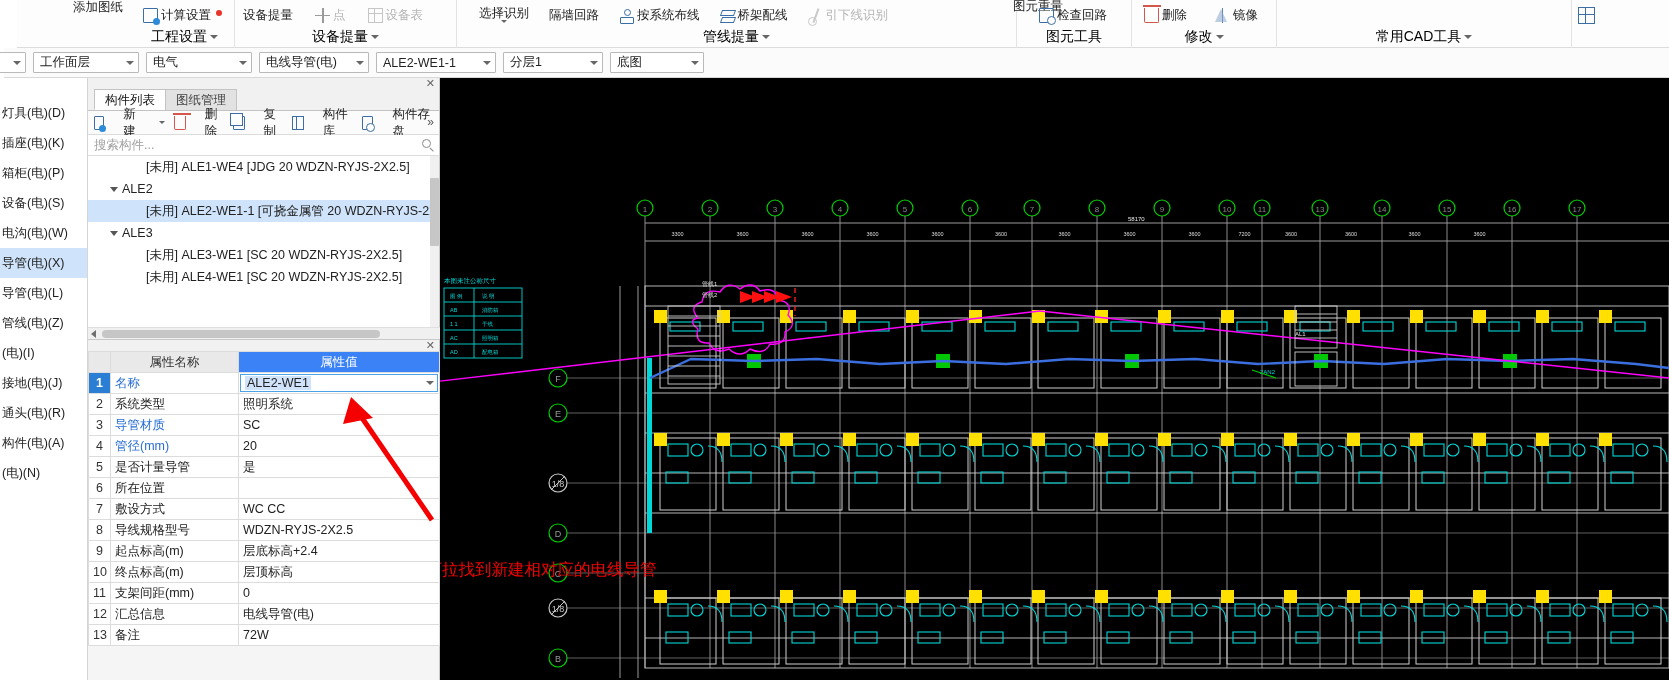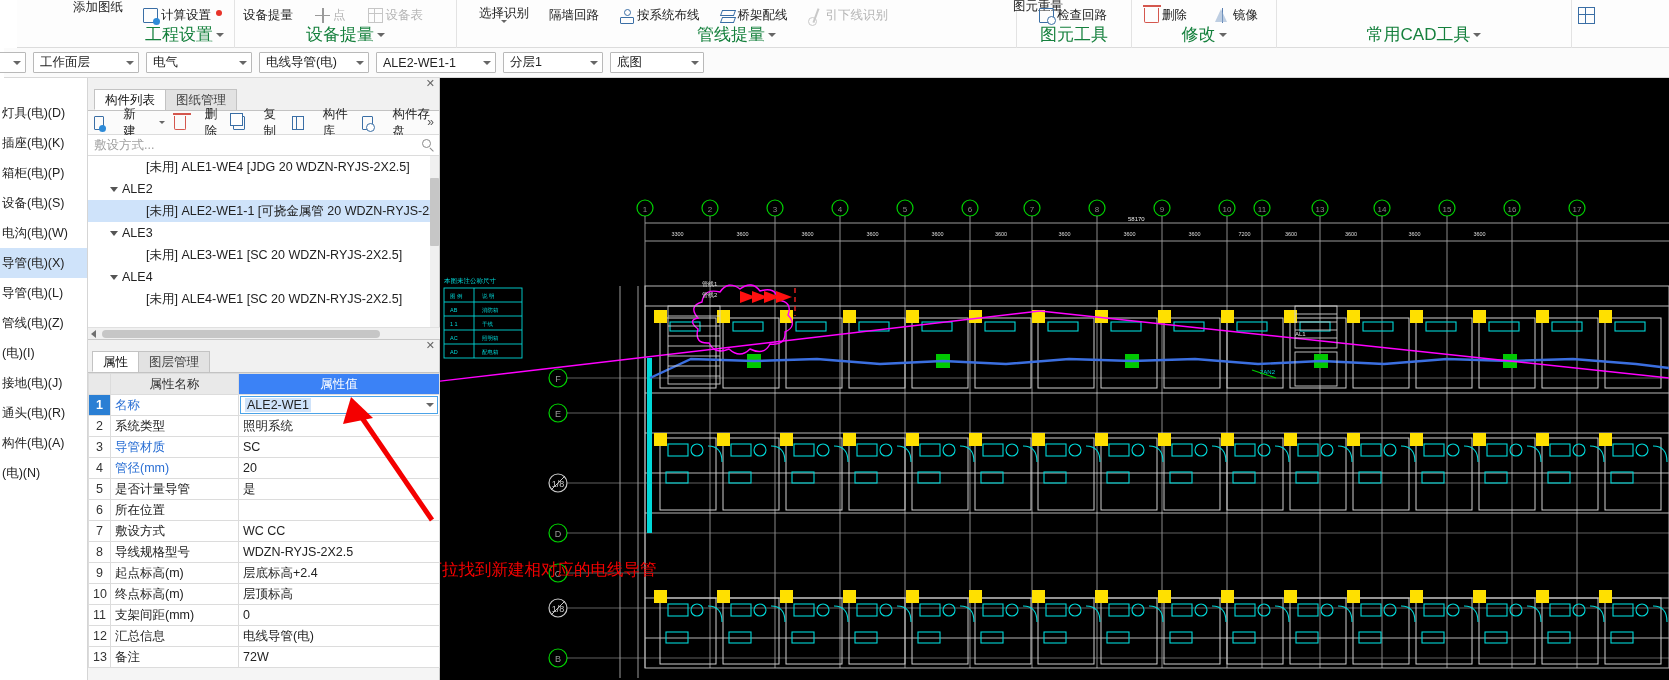--- a/index.html
+++ b/index.html
@@ -31,21 +31,21 @@
     white-space: nowrap;
   }
   .rb-item {
     display: inline-flex; align-items: center; gap: 3px;
     font-size: 12.5px; color: #222; cursor: default; line-height: 1;
   }
   .rb-item.dim { color: #b4b4b4; }
   .rb-item .ic { display: inline-block; width: 15px; height: 15px; position: relative; }
   .rb-caption {
     position: absolute; left: 0; bottom: 2px; width: 100%;
-    text-align: center; font-size: 17px; color: #15803d;
+    text-align: center; font-size: 14px; color: #000000;
     display: flex; align-items: center; justify-content: center; gap: 3px;
   }
   .caret { display:inline-block; width:0;height:0;border-left:4px solid transparent;border-right:4px solid transparent;border-top:4px solid #666; }
   .caret.sm { border-left-width:3px;border-right-width:3px;border-top-width:3px; }
   .reddot { position:absolute; width:6px;height:6px;border-radius:50%;background:#e8342a; }
 
   
   .ic-doc { border:1.3px solid #3a6ea5; border-radius:1px; }
   .ic-doc:after { content:""; position:absolute; right:-3px; bottom:-3px; width:7px;height:7px;border-radius:50%;background:#2e8bd8;}
   .ic-trash { border:1.3px solid #d4574e; border-top:none; border-radius:0 0 2px 2px; }
@@ -379,50 +379,45 @@
         <span class="ic ic-grid"></span>
         <span>构件库</span>
       </div>
       <div class="tbtn">
         <span class="ic ic-check"></span>
         <span>构件存盘</span>
       </div>
       <div style="position:absolute;right:5px;top:4px;color:#555;font-size:12px;"><span>»</span></div>
     </div>
     <div class="searchbox">
-      <span>敷设方式...</span>
+      <span>搜索构件...</span>
       <span class="mag"></span>
     </div>
     <div class="tree">
       <div id="tree-list">
           <div class="trow" style="padding-left: 58px;"><span>[未用]</span> <span>ALE1-WE4 [JDG 20 WDZN-RYJS-2X2.5]</span></div>
           <div class="trow" style="padding-left: 22px;"><span class="tog"></span><span>ALE2</span></div>
           <div class="trow sel" style="padding-left: 58px;"><span>[未用]</span> <span>ALE2-WE1-1 [可挠金属管 20 WDZN-RYJS-2X</span></div>
           <div class="trow" style="padding-left: 22px;"><span class="tog"></span><span>ALE3</span></div>
           <div class="trow" style="padding-left: 58px;"><span>[未用]</span> <span>ALE3-WE1 [SC 20 WDZN-RYJS-2X2.5]</span></div>
-          <div class="trow" style="padding-left: 22px;"><span class="tog"></span><span>ALE4</span></div>
           <div class="trow" style="padding-left: 58px;"><span>[未用]</span> <span>ALE4-WE1 [SC 20 WDZN-RYJS-2X2.5]</span></div>
         </div>
       <div class="vscroll">
         <div class="vthumb"></div>
       </div>
     </div>
     <div class="hscroll">
       <div class="harrow"></div>
       <div class="hthumb"></div>
     </div>
   </div>
 
   <div class="ppanel">
     <div class="panel-topbar">
       <span class="panel-close">✕</span>
-    </div>
-    <div class="tabrow" style="padding-left:4px;">
-      <div class="tab active"><span>属性</span></div>
-      <div class="tab"><span>图层管理</span></div>
     </div>
     <div class="ptable">
       <table>
         <thead>
           <tr>
             <th class="col-idx"></th>
             <th class="col-name">属性名称</th>
             <th class="valhead">属性值</th>
           </tr>
         </thead>

